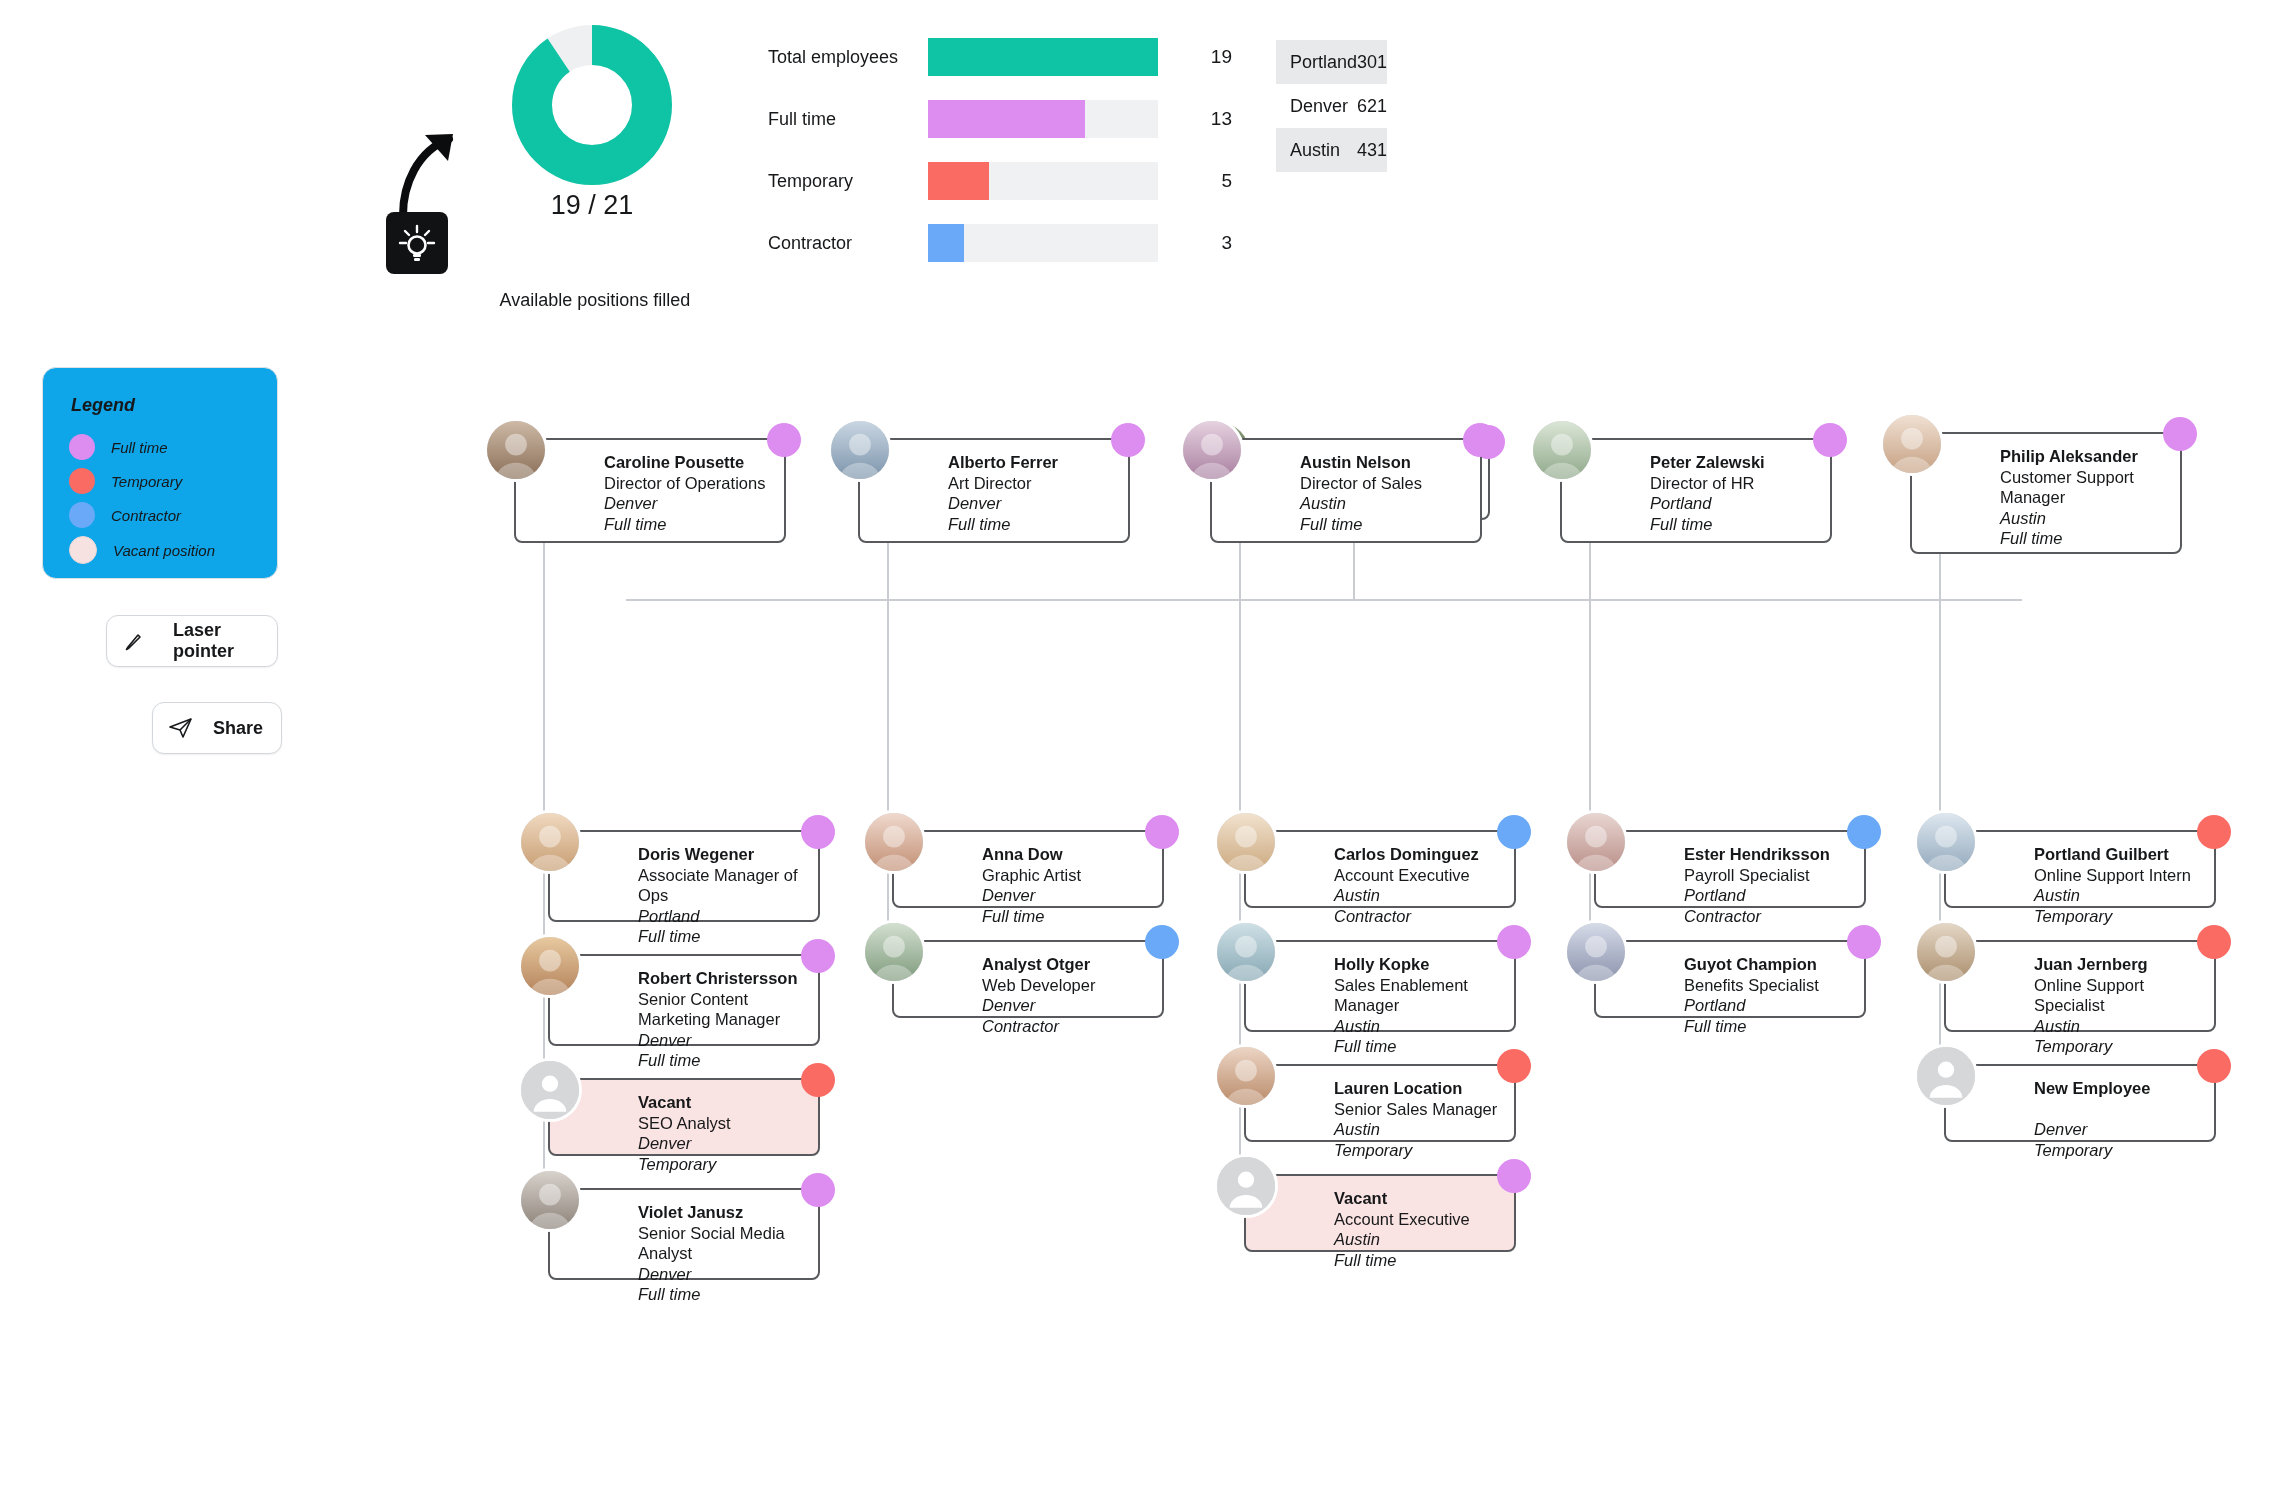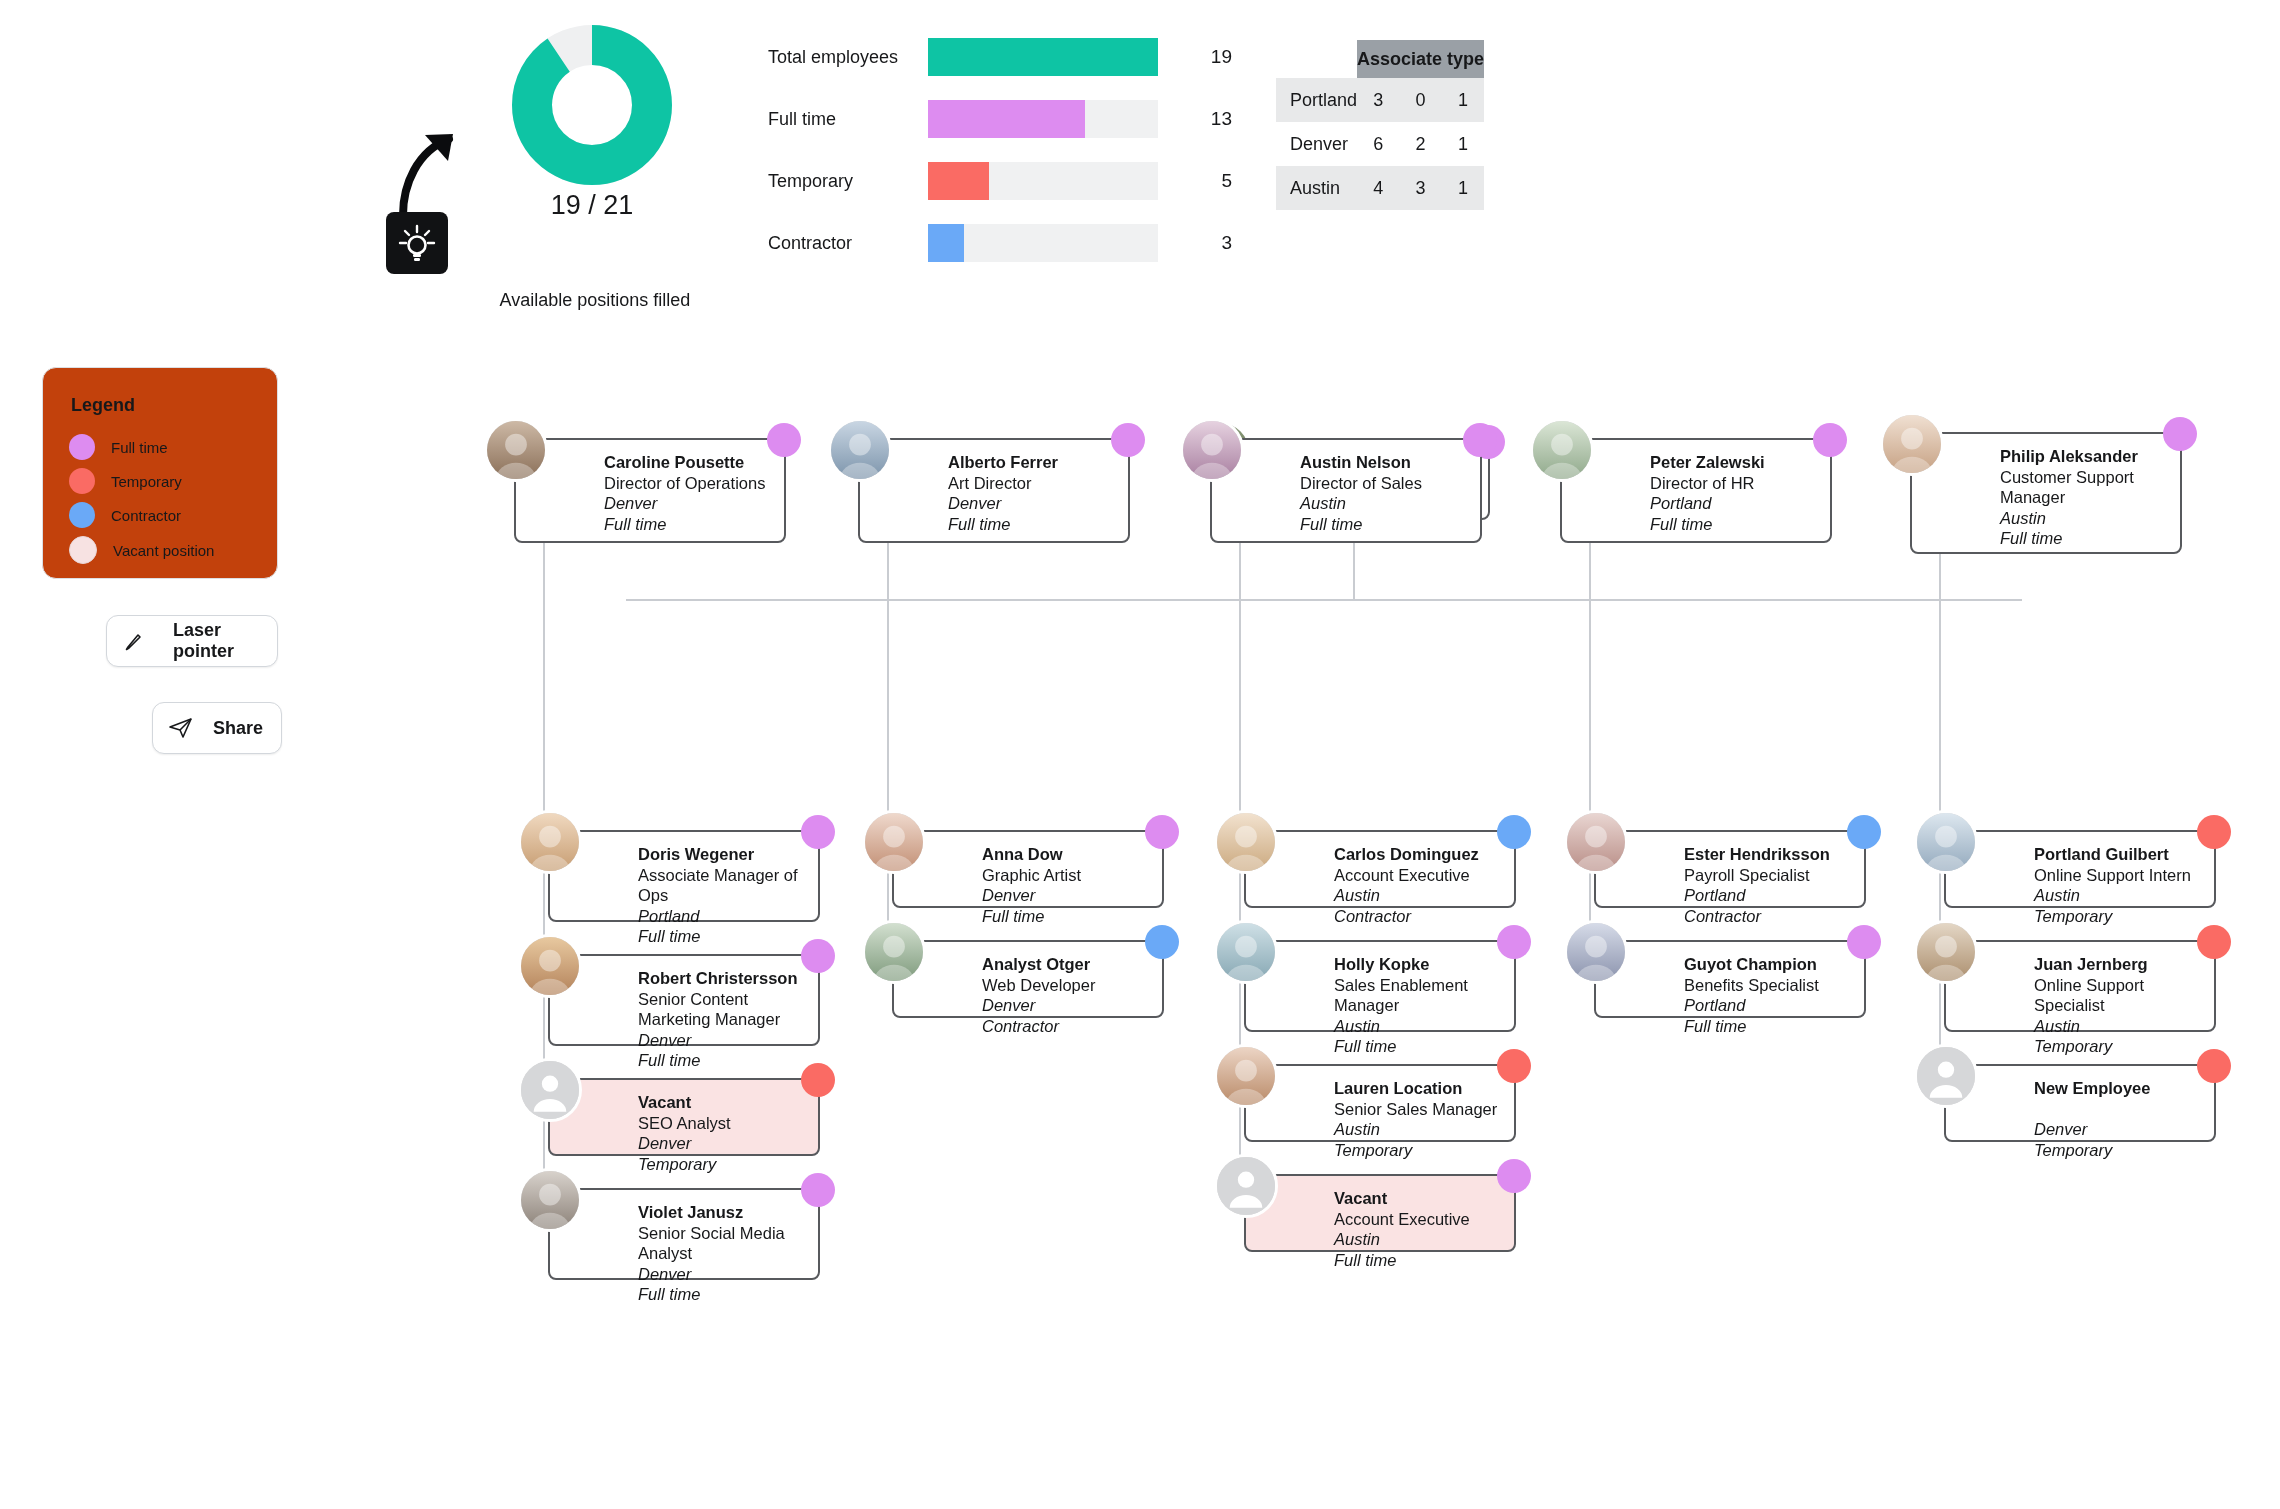--- a/index.html
+++ b/index.html
@@ -84,22 +84,23 @@
   .tbl .r-odd td { background: #e8e9ea; }
   .tbl .r-even td { background: #ffffff; }
   .tbl .c-loc { text-align: left; padding-left: 14px; height: 44px; }
   .tbl .c-num { text-align: center; height: 44px; }
 
   
   .legend {
     position: absolute; left: 42px; top: 367px;
     width: 236px; height: 212px;
     border: 1px solid #dcdfe3; border-radius: 14px;
-    background: #c2410c;
+    background: #0ea5e9;
     box-sizing: border-box;
+    font-style: italic;
   }
   .legend-title {
     position:absolute; left: 28px; top: 27px;
     font-size: 18px; font-weight: bold; color:#17181a;
   }
   .legend-row { position:absolute; left: 26px; display:flex; align-items:center; }
   .legend-dot {
     width: 26px; height: 26px; border-radius: 50%;
     margin-right: 16px; flex: none;
   }
@@ -223,24 +224,20 @@
       <div class="bar-label">Contractor</div>
       <div class="bar-track">
         <div class="bar-fill" style="width: 15.7895%; background: rgb(106, 169, 247);"></div>
       </div>
       <div class="bar-value">3</div>
     </div>
   </div>
 
   <table class="tbl">
     <tbody id="tbl-body">
-        <tr>
-          <td class="blank-head"></td>
-          <td class="span-head" colspan="3">Associate type</td>
-        </tr>
         <tr class="r-odd">
           <td class="c-loc">Portland</td>
           <td class="c-num">3</td>
           <td class="c-num">0</td>
           <td class="c-num">1</td>
         </tr>
         <tr class="r-even">
           <td class="c-loc">Denver</td>
           <td class="c-num">6</td>
           <td class="c-num">2</td>

